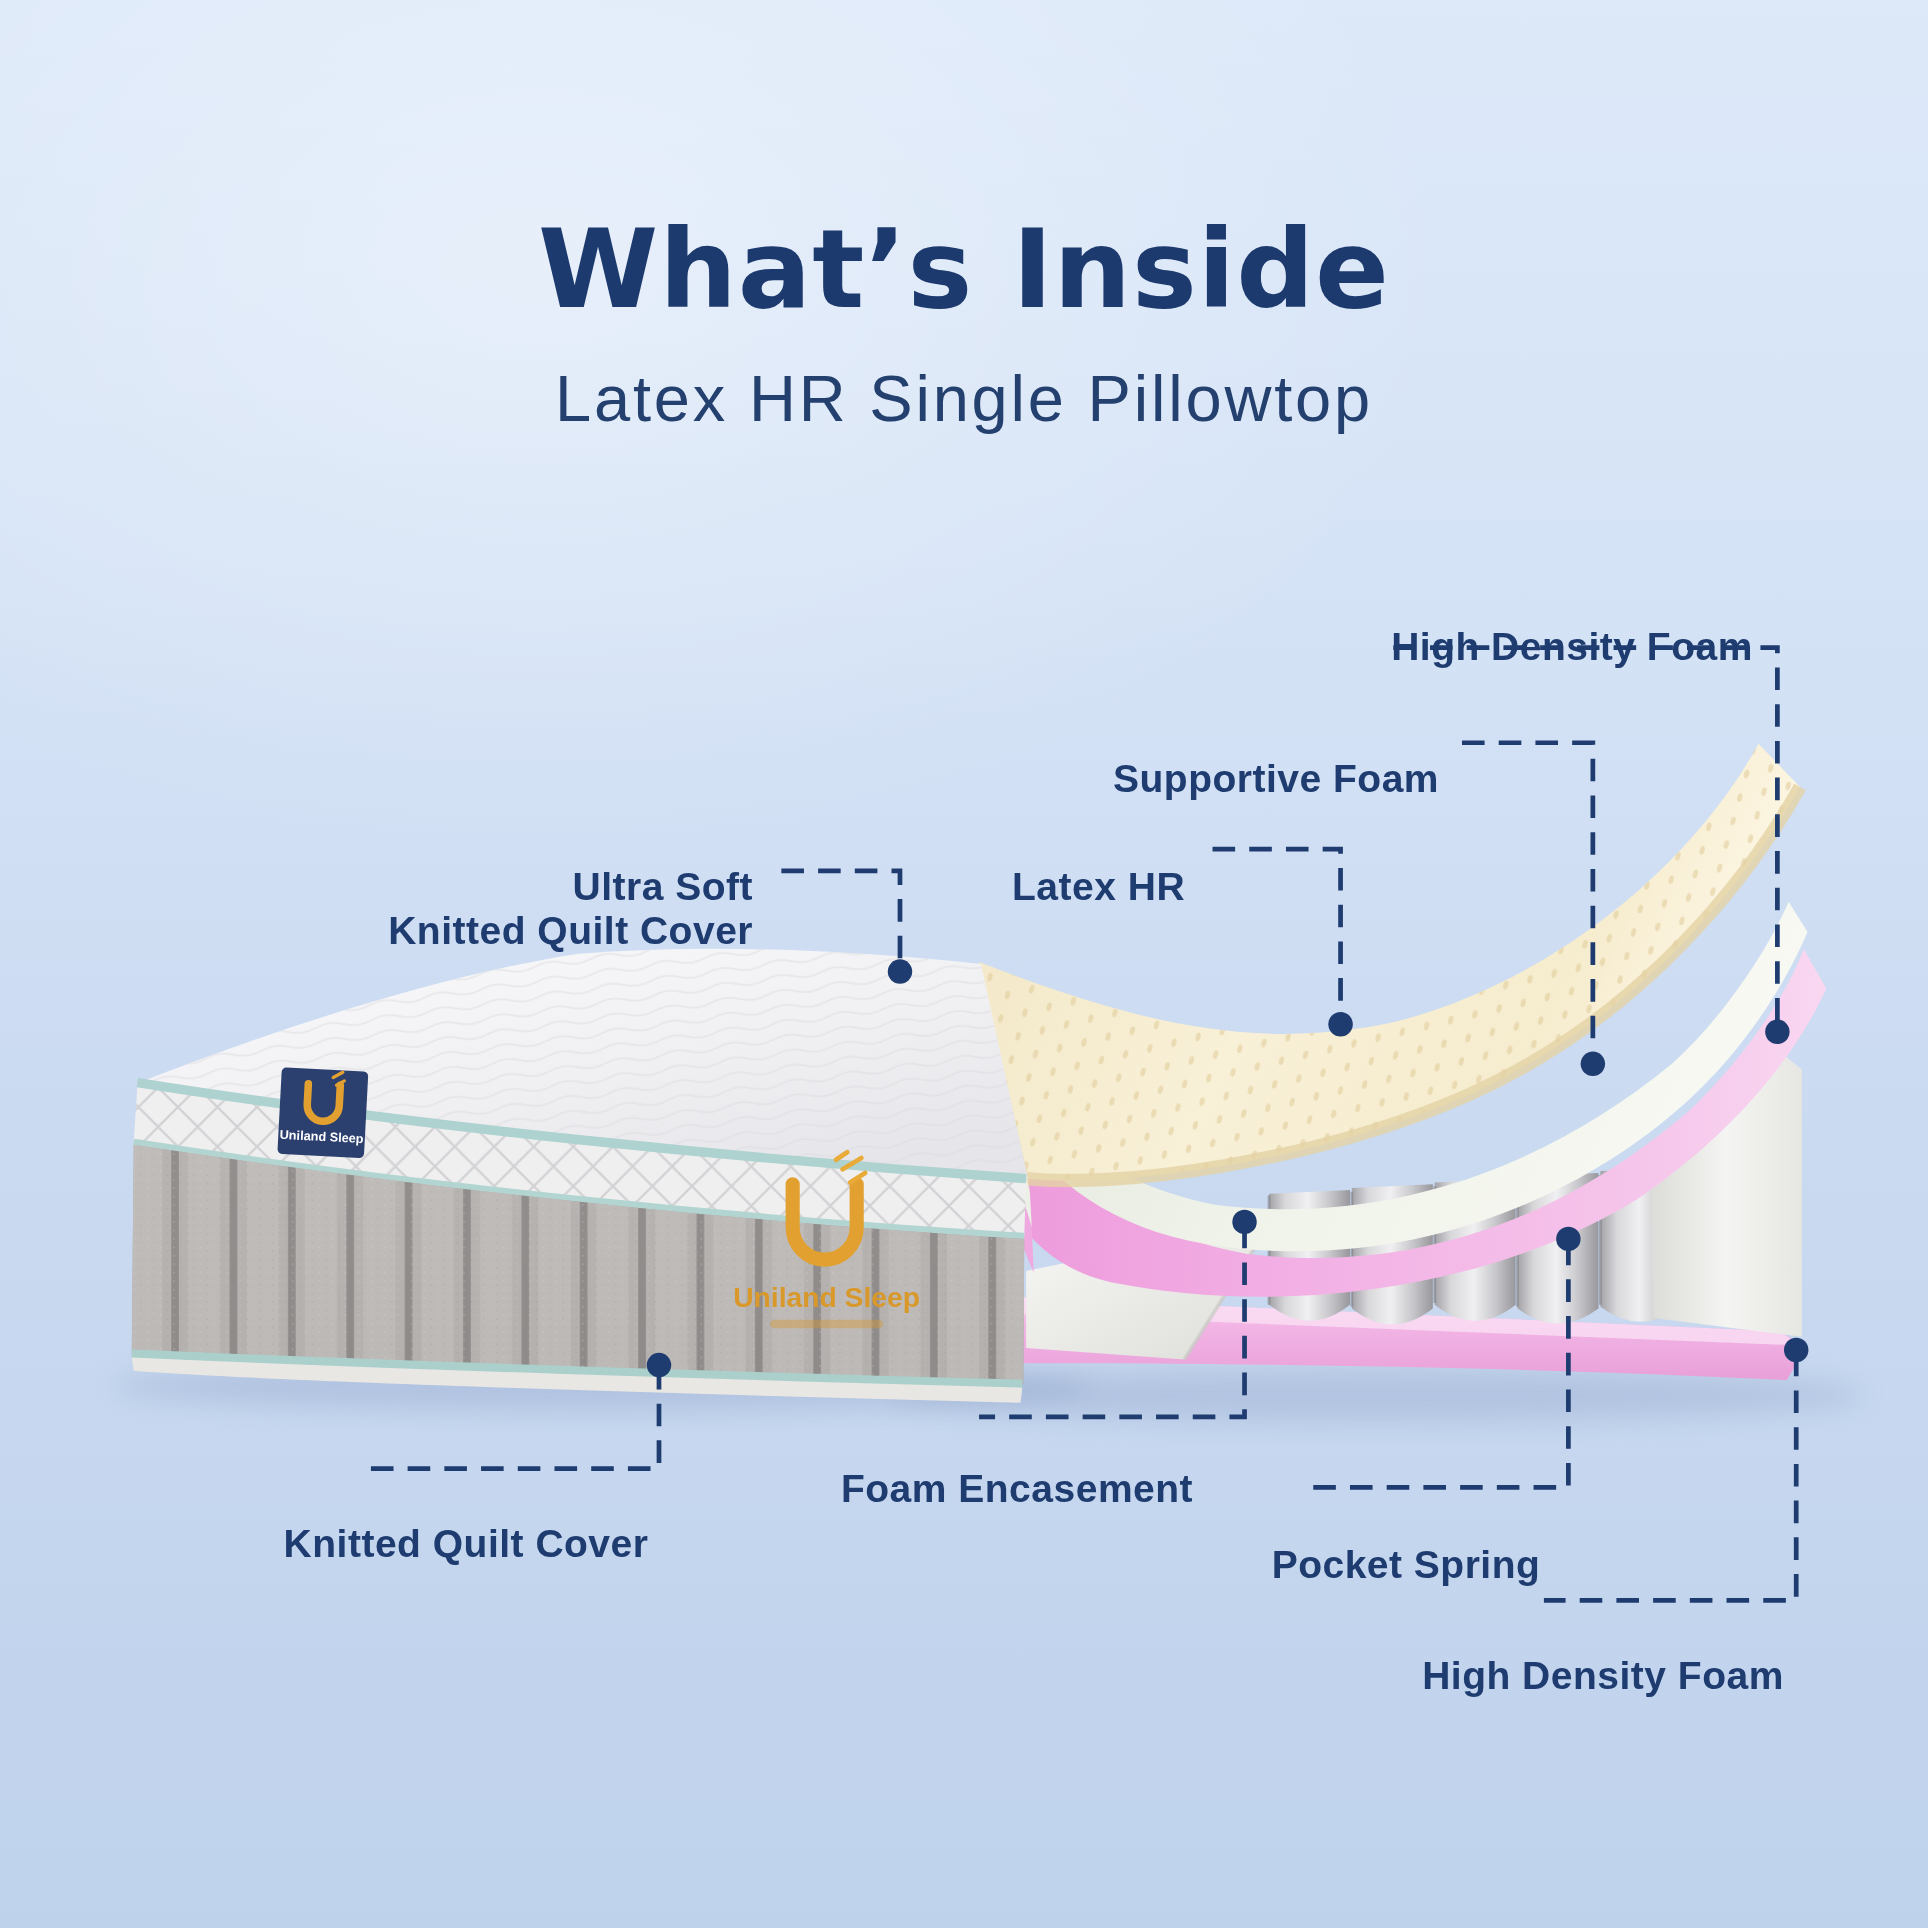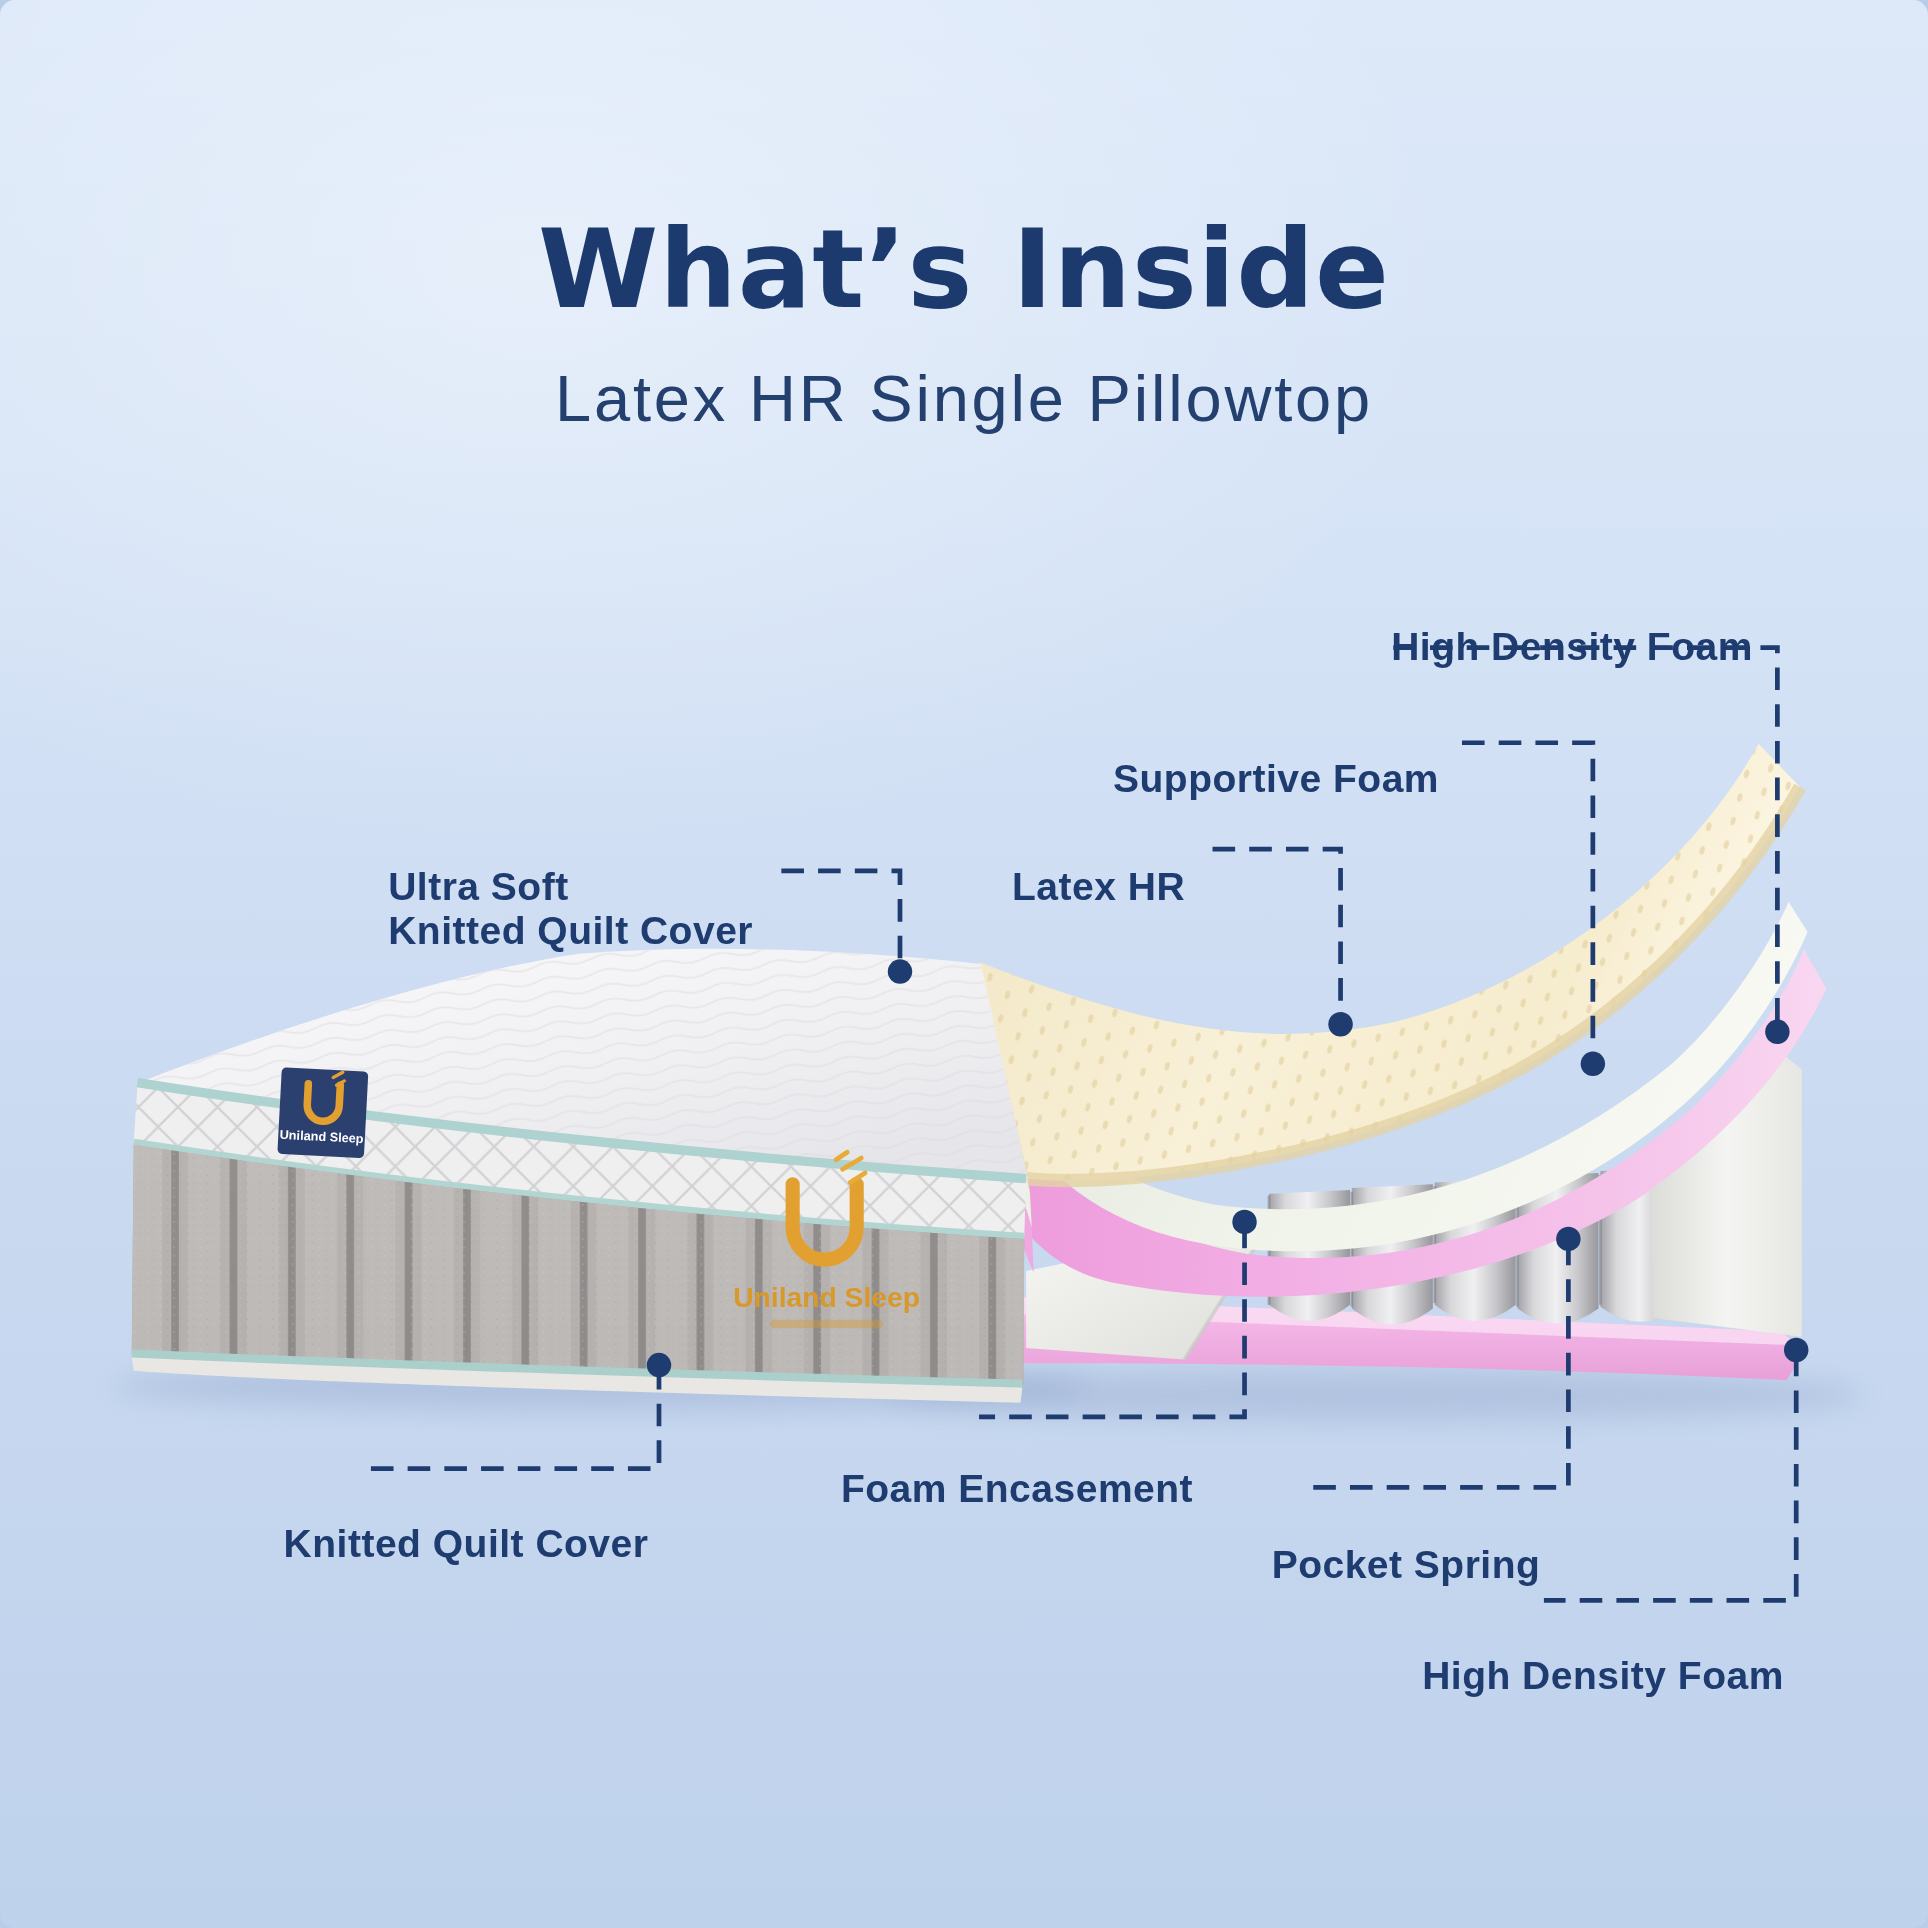--- a/index.html
+++ b/index.html
@@ -1,31 +1,30 @@
 <!DOCTYPE html>
 <html style="font-size:15px"><head>
 <meta charset="utf-8">
 <style>
   html,body{margin:0;padding:0;background:#b9cde9;}
   .canvas{
     position:relative;width:1928px;height:1928px;overflow:hidden;
     background:linear-gradient(180deg,#dde9f9 0%,#d5e3f6 30%,#c9d9f0 62%,#bfd2ec 100%);
     font-family:"Liberation Sans","DejaVu Sans",sans-serif;
-    border-radius:15px;
   }
   .canvas::before{content:"";position:absolute;inset:0;
     background:radial-gradient(ellipse 1318px 847px at 28% 14%,rgba(255,255,255,.35),rgba(255,255,255,0) 70%);}
   .hdr{position:absolute;left:0;top:215px;width:100%;text-align:center;z-index:5;}
   .title{font-family:"DejaVu Sans","Liberation Sans",sans-serif;font-weight:800;
     font-size:109px;line-height:1.0;color:#1d3a6e;letter-spacing:0.9px;}
   .subtitle{margin-top:37px;font-size:65px;font-weight:500;color:#24406f;letter-spacing:2.8px;}
   .lbl{position:absolute;color:#1e3c6f;font-weight:700;font-size:39px;line-height:1.12;
     letter-spacing:0.5px;white-space:nowrap;z-index:6;margin-top:36px;}
   .lbl.center{transform:translateX(-50%);text-align:center;}
-  .lbl.right{}
+  .lbl.right{text-align:right;}
   svg.art{position:absolute;left:0;top:0;z-index:3;}
 </style>
 </head>
 <body>
 
 <div class="canvas">
 
   <div class="hdr">
     <div class="title">What’s Inside</div>
     <div class="subtitle">Latex HR Single Pillowtop</div>

